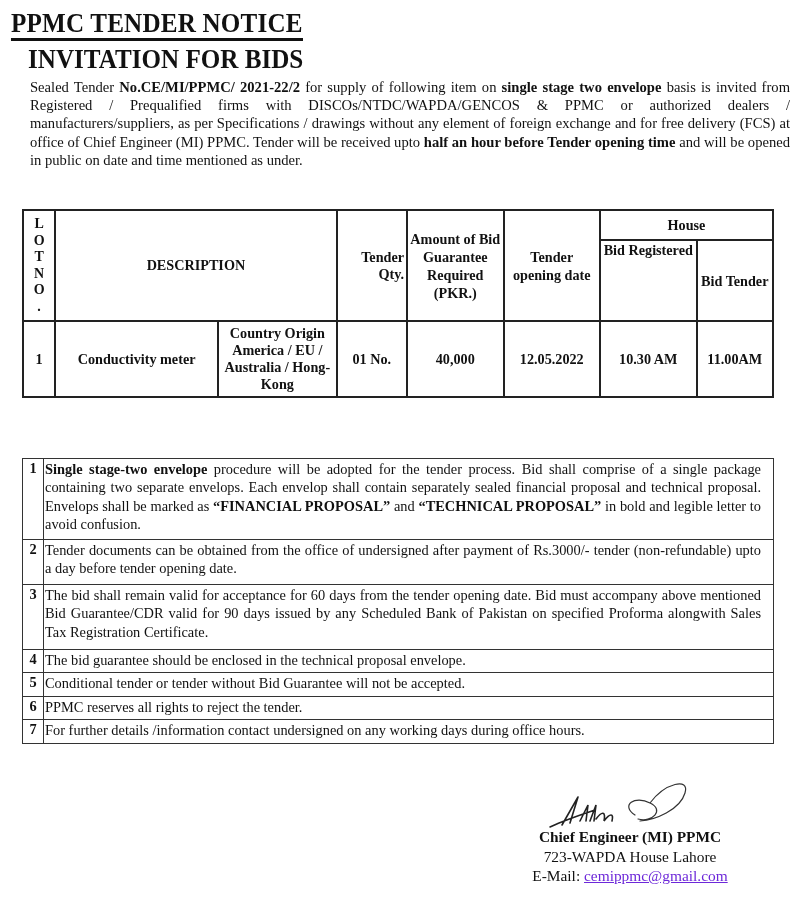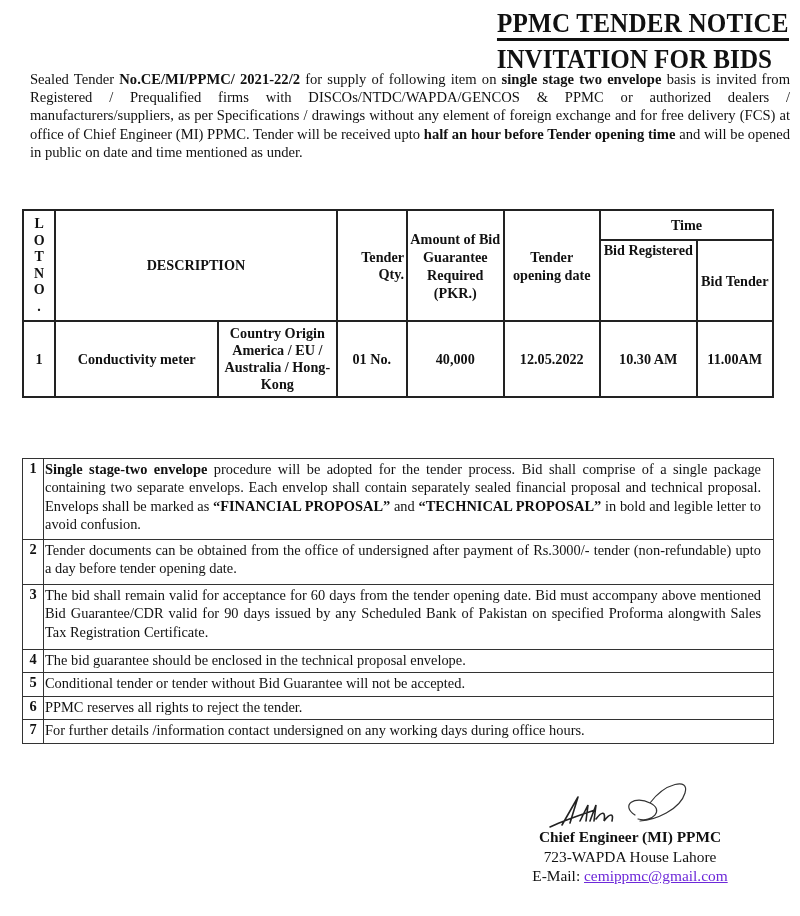--- a/index.html
+++ b/index.html
@@ -1,31 +1,31 @@
 <!DOCTYPE html>
 <html><head>
 <meta charset="utf-8">
 <style>
   html, body { margin: 0; padding: 0; background: #ffffff; }
   body {
     width: 800px; height: 916px; position: relative; overflow: hidden;
     font-family: "Liberation Serif", "DejaVu Serif", serif; color: #111;
   }
-  .title-block { position: absolute; top: 8px; left: 0; width: 800px; text-align: right; }
+  .title-block { position: absolute; top: 8px; left: 0; width: 800px; text-align: left; }
   .title1 {
     display: inline-block; font-size: 27px; font-weight: bold; letter-spacing: 0.2px;
     border-bottom: 3px solid #111; line-height: 30px; padding-bottom: 0px;
     transform: scaleX(0.93);
   }
   .title2 {
     font-size: 27px; font-weight: bold; line-height: 32px; margin-top: 2px;
     transform: scaleX(0.93);
   }
   .intro {
-    position: absolute; top: 70px; left: 30px; width: 760px;
+    position: absolute; top: 78px; left: 30px; width: 760px;
     font-size: 14.6px; line-height: 18.2px; text-align: justify;
   }
   .intro b { font-weight: bold; }
 
   table.lot {
     position: absolute; top: 209px; left: 22px; width: 752px; border-collapse: collapse;
     font-weight: bold; font-size: 14.2px; text-align: center;
   }
   table.lot td, table.lot th {
     border: 2px solid #222; padding: 0 2px; font-weight: bold;
@@ -82,21 +82,21 @@
       <span>O</span>
       <span>T</span>
       <span>N</span>
       <span>O</span>
       <span>.</span>
     </td>
     <td rowspan="2" colspan="2">DESCRIPTION</td>
     <td rowspan="2" class="qty">Tender Qty.</td>
     <td rowspan="2" class="amount">Amount of Bid Guarantee Required (PKR.)</td>
     <td rowspan="2" class="opening">Tender opening date</td>
-    <td colspan="2">Time</td>
+    <td colspan="2">House</td>
   </tr>
   <tr class="hdr-row2">
     <td class="submission">Bid Registered</td>
     <td class="bidopen">Bid Tender</td>
   </tr>
   <tr class="data-row">
     <td>1</td>
     <td class="desc-main">Conductivity meter</td>
     <td class="desc-origin">Country Origin America / EU / Australia / Hong-Kong</td>
     <td>01 No.</td>

